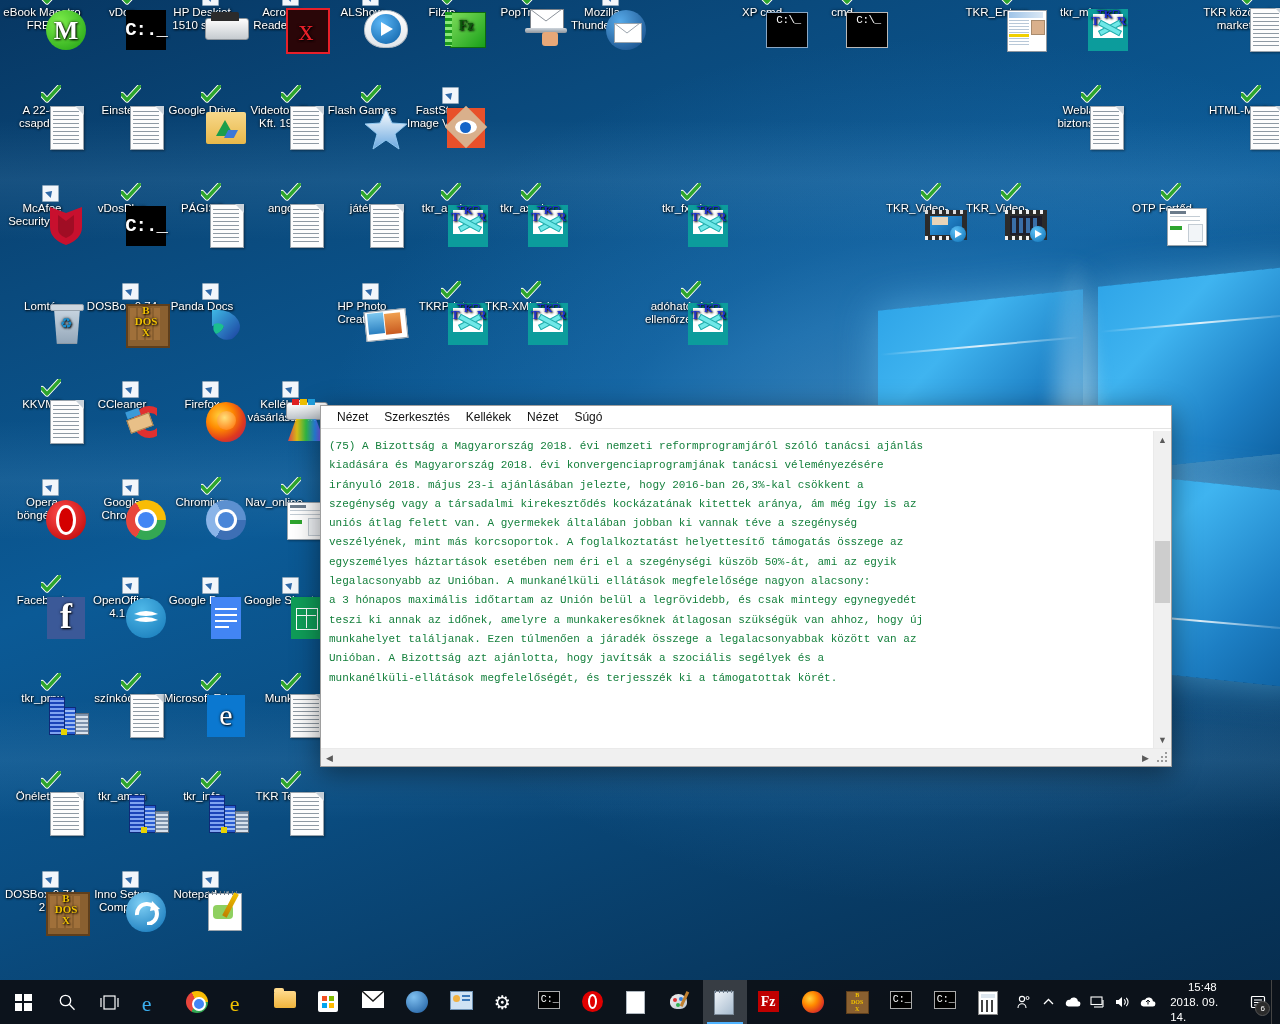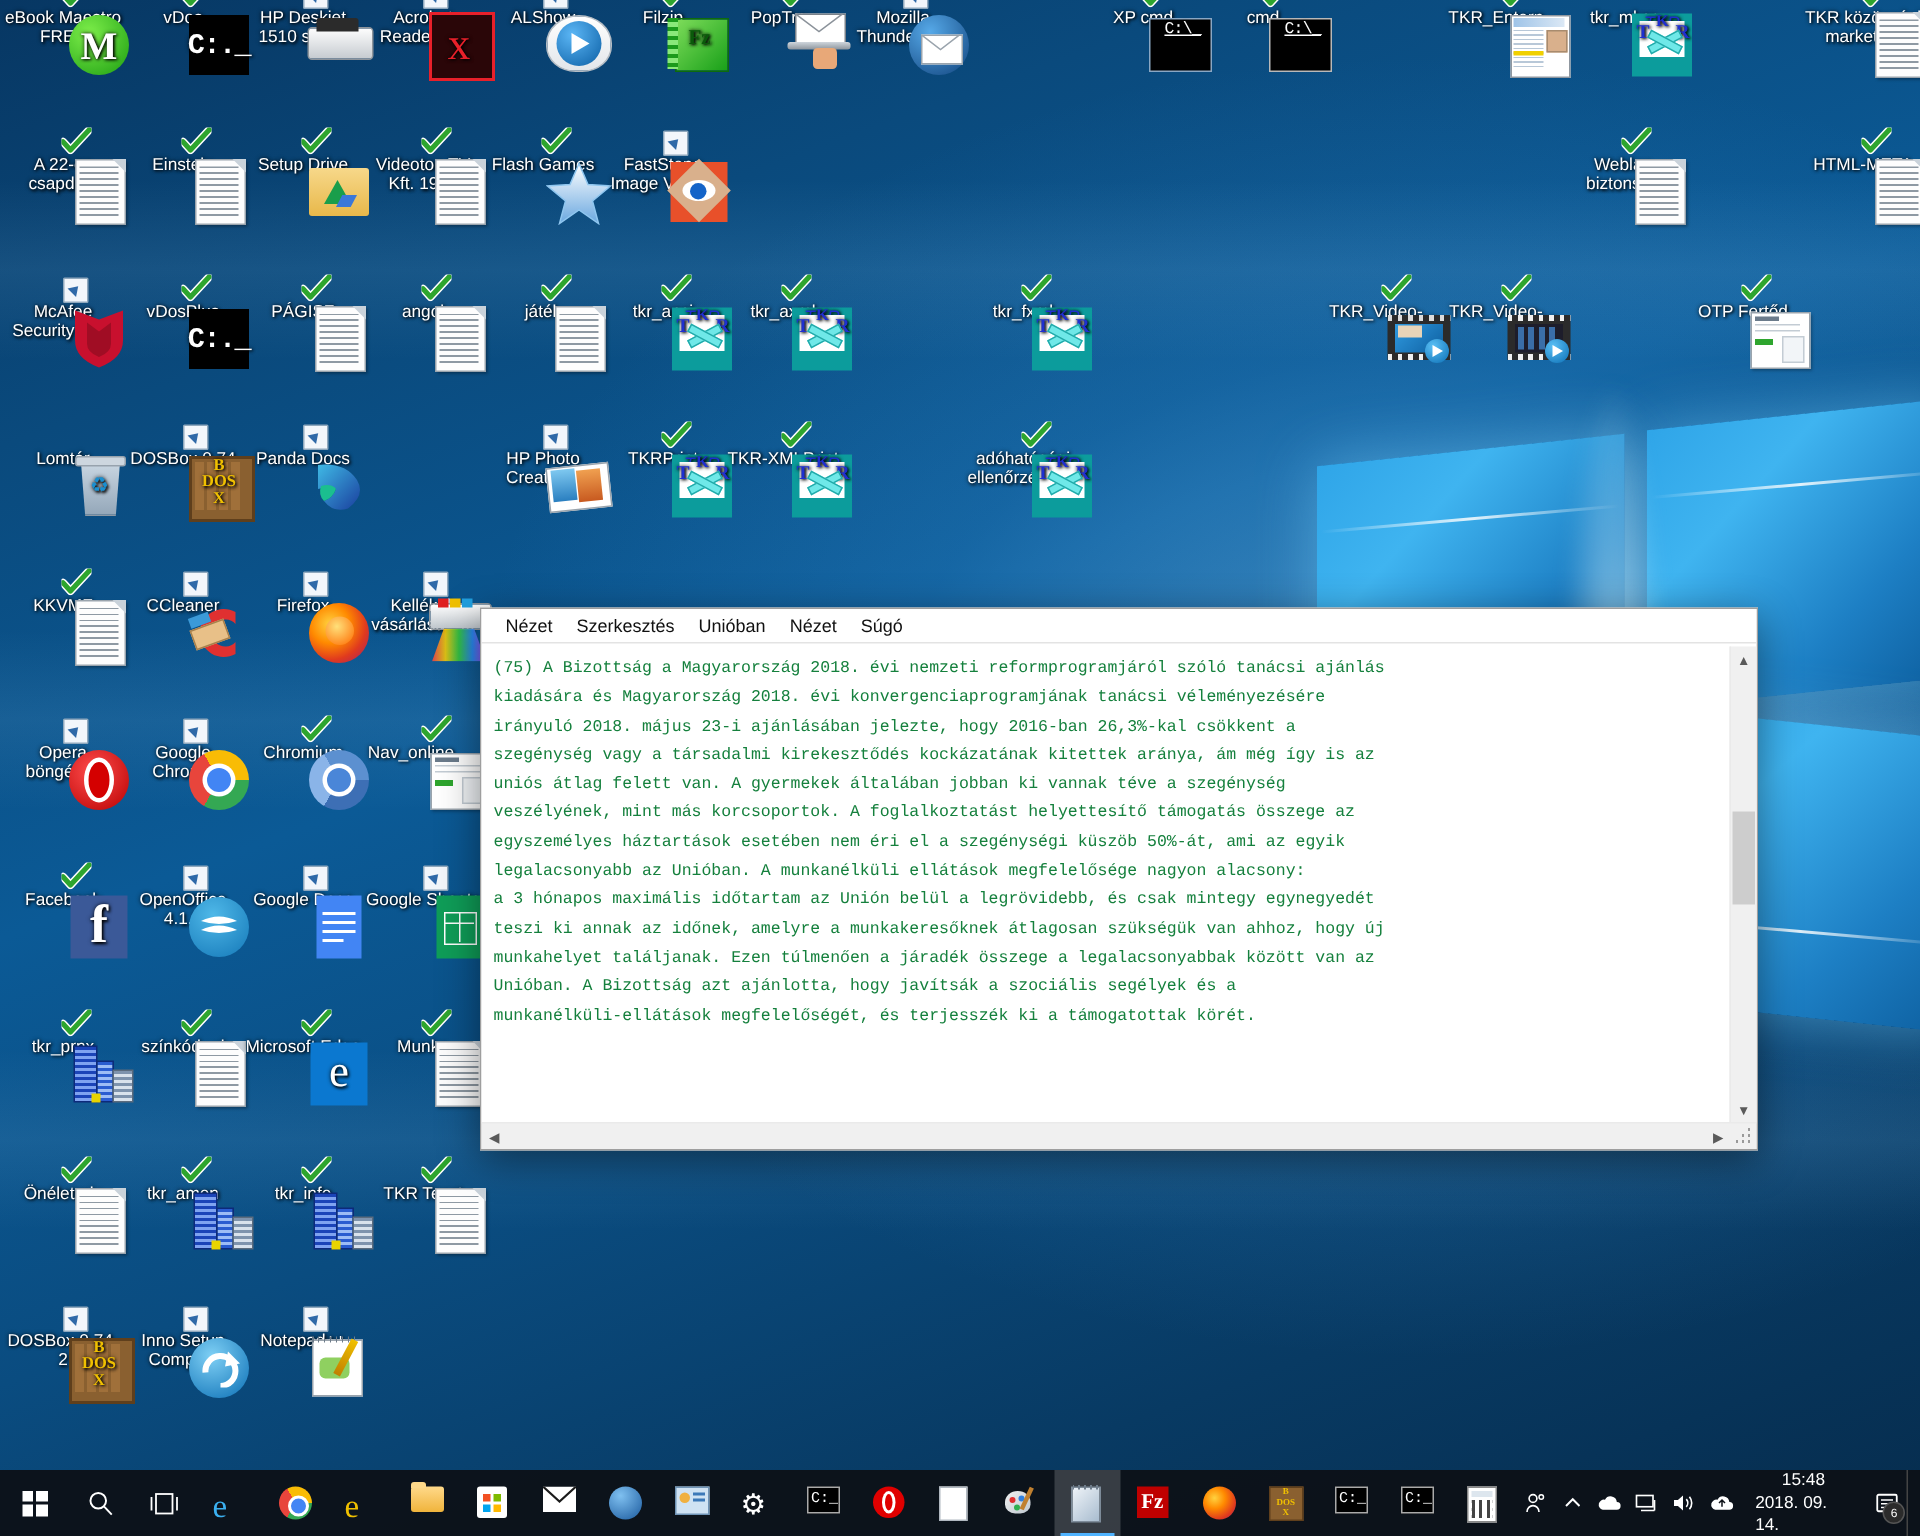--- a/index.html
+++ b/index.html
@@ -96,21 +96,21 @@
     position:absolute; left: 11px; top: 7px; width: 26px; height: 33px;
     background: repeating-linear-gradient(180deg, #8e99a3 0px, #8e99a3 1px, transparent 1px, transparent 4px);
   }
 
   
   .cmdwin {
     position:absolute; left:4px; top:6px; width:40px; height:34px;
     background:#000; border:1px solid #8aa7c4;
   }
   .cmdwin .bar { height:6px; background: linear-gradient(180deg,#3c9ae0,#1668ae); }
-  .cmdwin .txt { color:#fff; font-family:"Liberation Mono", monospace; font-size:11px; padding:3px 0 0 3px; letter-spacing:-.5px;text-decoration:underline;}
+  .cmdwin .txt { color:#fff; font-family:"Liberation Mono", monospace; font-size:11px; padding:3px 0 0 3px; letter-spacing:-.5px;}
   .blackbox {
     position:absolute; left:4px; top:4px; width:40px; height:40px; background:#000;
     color:#fff; font-family:"Liberation Mono", monospace; font-weight:bold; font-size:19px;
     display:flex; align-items:center; justify-content:center; letter-spacing:-1px;
   }
 
   
   .tkr {
     position:absolute; left:6px; top:3px; width:40px; height:42px;
     background:#0c9c9c;
@@ -372,21 +372,21 @@
             <svg width="20" height="18" viewBox="0 0 20 18">
               <path d="M1 9.5 L6 15 L18.5 1.5" fill="none" stroke="#ffffff" stroke-width="5.4" stroke-linecap="round" stroke-linejoin="round"></path>
               <path d="M1 9.5 L6 15 L18.5 1.5" fill="none" stroke="#2ea52e" stroke-width="3.4" stroke-linecap="round" stroke-linejoin="round"></path>
             </svg>
           </span></span><span class="lbl">Einstein</span></div>
       <div class="icon" style="left: 162px; top: 104px;"><span class="glyph"><span style="position:absolute;left:4px;top:8px;width:40px;height:32px;background:linear-gradient(180deg,#f7d88a,#e8b84a);border-radius:2px;"></span><span style="position:absolute;left:14px;top:16px;width:0;height:0;border-left:9px solid transparent;border-right:9px solid transparent;border-bottom:16px solid #1a9e4b;"></span><span style="position:absolute;left:22px;top:26px;width:14px;height:8px;background:#3b78d8;clip-path:polygon(0 100%,30% 0,100% 0,70% 100%);"></span><span class="chk">
             <svg width="20" height="18" viewBox="0 0 20 18">
               <path d="M1 9.5 L6 15 L18.5 1.5" fill="none" stroke="#ffffff" stroke-width="5.4" stroke-linecap="round" stroke-linejoin="round"></path>
               <path d="M1 9.5 L6 15 L18.5 1.5" fill="none" stroke="#2ea52e" stroke-width="3.4" stroke-linecap="round" stroke-linejoin="round"></path>
             </svg>
-          </span></span><span class="lbl">Setup Drive</span></div>
+          </span></span><span class="lbl">Google Drive</span></div>
       <div class="icon" style="left: 242px; top: 104px;"><span class="glyph"><span class="doc-page"></span><span class="doc-lines"></span><span class="chk">
             <svg width="20" height="18" viewBox="0 0 20 18">
               <path d="M1 9.5 L6 15 L18.5 1.5" fill="none" stroke="#ffffff" stroke-width="5.4" stroke-linecap="round" stroke-linejoin="round"></path>
               <path d="M1 9.5 L6 15 L18.5 1.5" fill="none" stroke="#2ea52e" stroke-width="3.4" stroke-linecap="round" stroke-linejoin="round"></path>
             </svg>
           </span></span><span class="lbl">Videoton TV Kft. 1995</span></div>
       <div class="icon" style="left: 322px; top: 104px;"><span class="glyph"><span style="position:absolute;left:2px;top:4px;"><svg width="44" height="42" viewBox="0 0 44 42">
               <polygon points="22,1 28,15 43,16 31,26 35,41 22,32 9,41 13,26 1,16 16,15" fill="url(#sg)" stroke="#8fc6ef"></polygon>
               <defs>
                 <linearGradient id="sg" x1="0" y1="0" x2="0" y2="1">
@@ -614,21 +614,21 @@
               <polygon points="18,2 26,10 16,12" fill="#fff"></polygon>
             </svg></span><span class="sc-arrow"></span></span><span class="lbl">Inno Setup Compiler</span></div>
       <div class="icon" style="left: 162px; top: 888px;"><span class="glyph"><span style="position:absolute;left:6px;top:5px;width:32px;height:36px;background:#fff;border:1px solid #9aa4ad;"></span><span style="position:absolute;left:6px;top:3px;width:32px;height:4px;background:repeating-linear-gradient(90deg,#6e7c8a 0,#6e7c8a 1px,transparent 1px,transparent 4px);"></span><span style="position:absolute;left:11px;top:17px;width:20px;height:14px;background:#8fd060;border-radius:4px;"></span><span style="position:absolute;left:26px;top:4px;width:5px;height:26px;background:linear-gradient(180deg,#f0c000,#c08000);transform:rotate(28deg);"></span><span class="sc-arrow"></span></span><span class="lbl">Notepad++</span></div>
     </div>
 
   <div id="notepad">
 
     <div id="np-menu">
       <div class="mi">Nézet</div>
       <div class="mi">Szerkesztés</div>
-      <div class="mi">Unióban</div>
+      <div class="mi">Kellékek</div>
       <div class="mi">Nézet</div>
       <div class="mi">Súgó</div>
     </div>
 
     <div id="np-body">
       <div id="np-text">(75) A Bizottság a Magyarország 2018. évi nemzeti reformprogramjáról szóló tanácsi ajánlás
 kiadására és Magyarország 2018. évi konvergenciaprogramjának tanácsi véleményezésére
 irányuló 2018. május 23-i ajánlásában jelezte, hogy 2016-ban 26,3%-kal csökkent a
 szegénység vagy a társadalmi kirekesztődés kockázatának kitettek aránya, ám még így is az
 uniós átlag felett van. A gyermekek általában jobban ki vannak téve a szegénység

